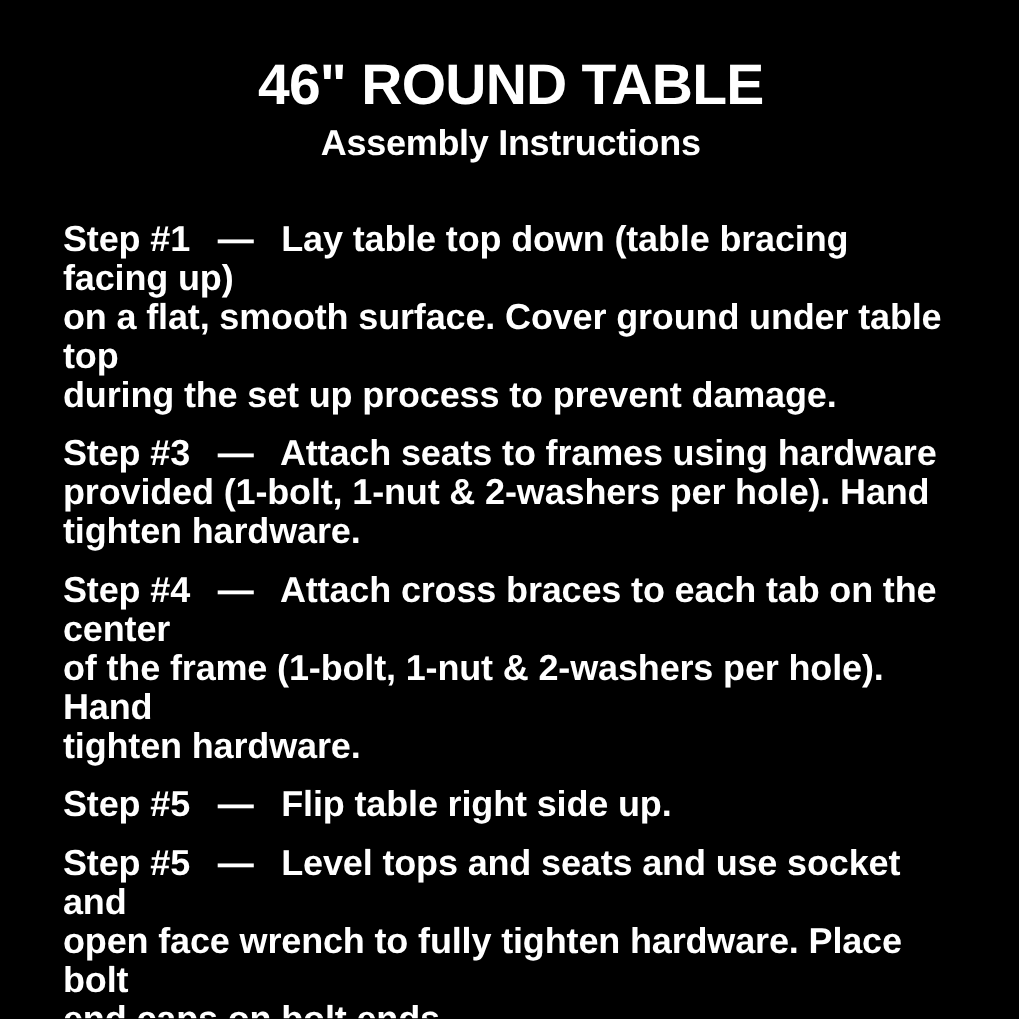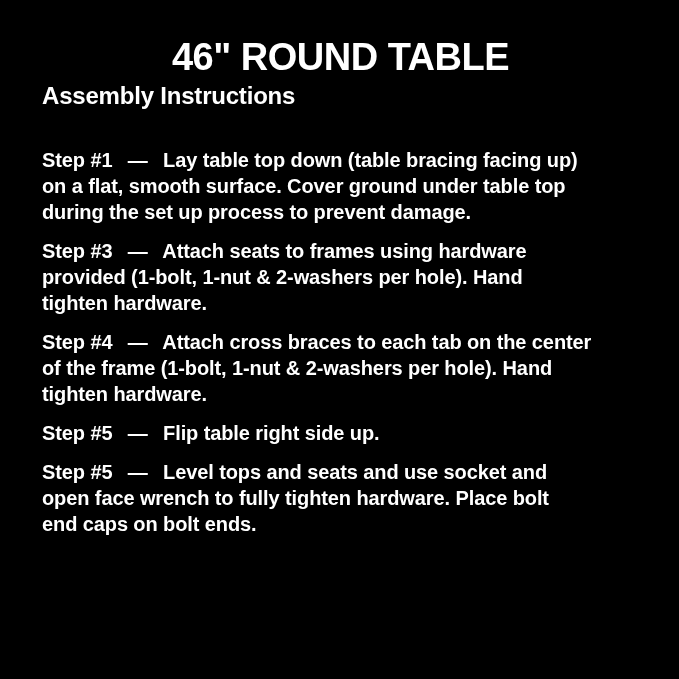--- a/index.html
+++ b/index.html
@@ -22,31 +22,31 @@
   .title {
     margin: 6px 0 2px 0;
     text-align: center;
     font-size: 38px;
     line-height: 1.12;
     letter-spacing: -0.5px;
     font-weight: bold;
   }
   .subtitle {
     margin: 0 0 36px 0;
-    text-align: left;
+    text-align: center;
     font-size: 24px;
     line-height: 1.25;
     letter-spacing: -0.2px;
     font-weight: bold;
   }
   .steps {
     width: 599px;
   }
   .step {
-    font-size: 20px;
+    font-size: 24px;
     line-height: 26px;
     letter-spacing: -0.1px;
     margin: 13px 0 13px 0;
     white-space: pre-line;
     font-weight: bold;
   }
 </style>
 </head>
 <body>
 

